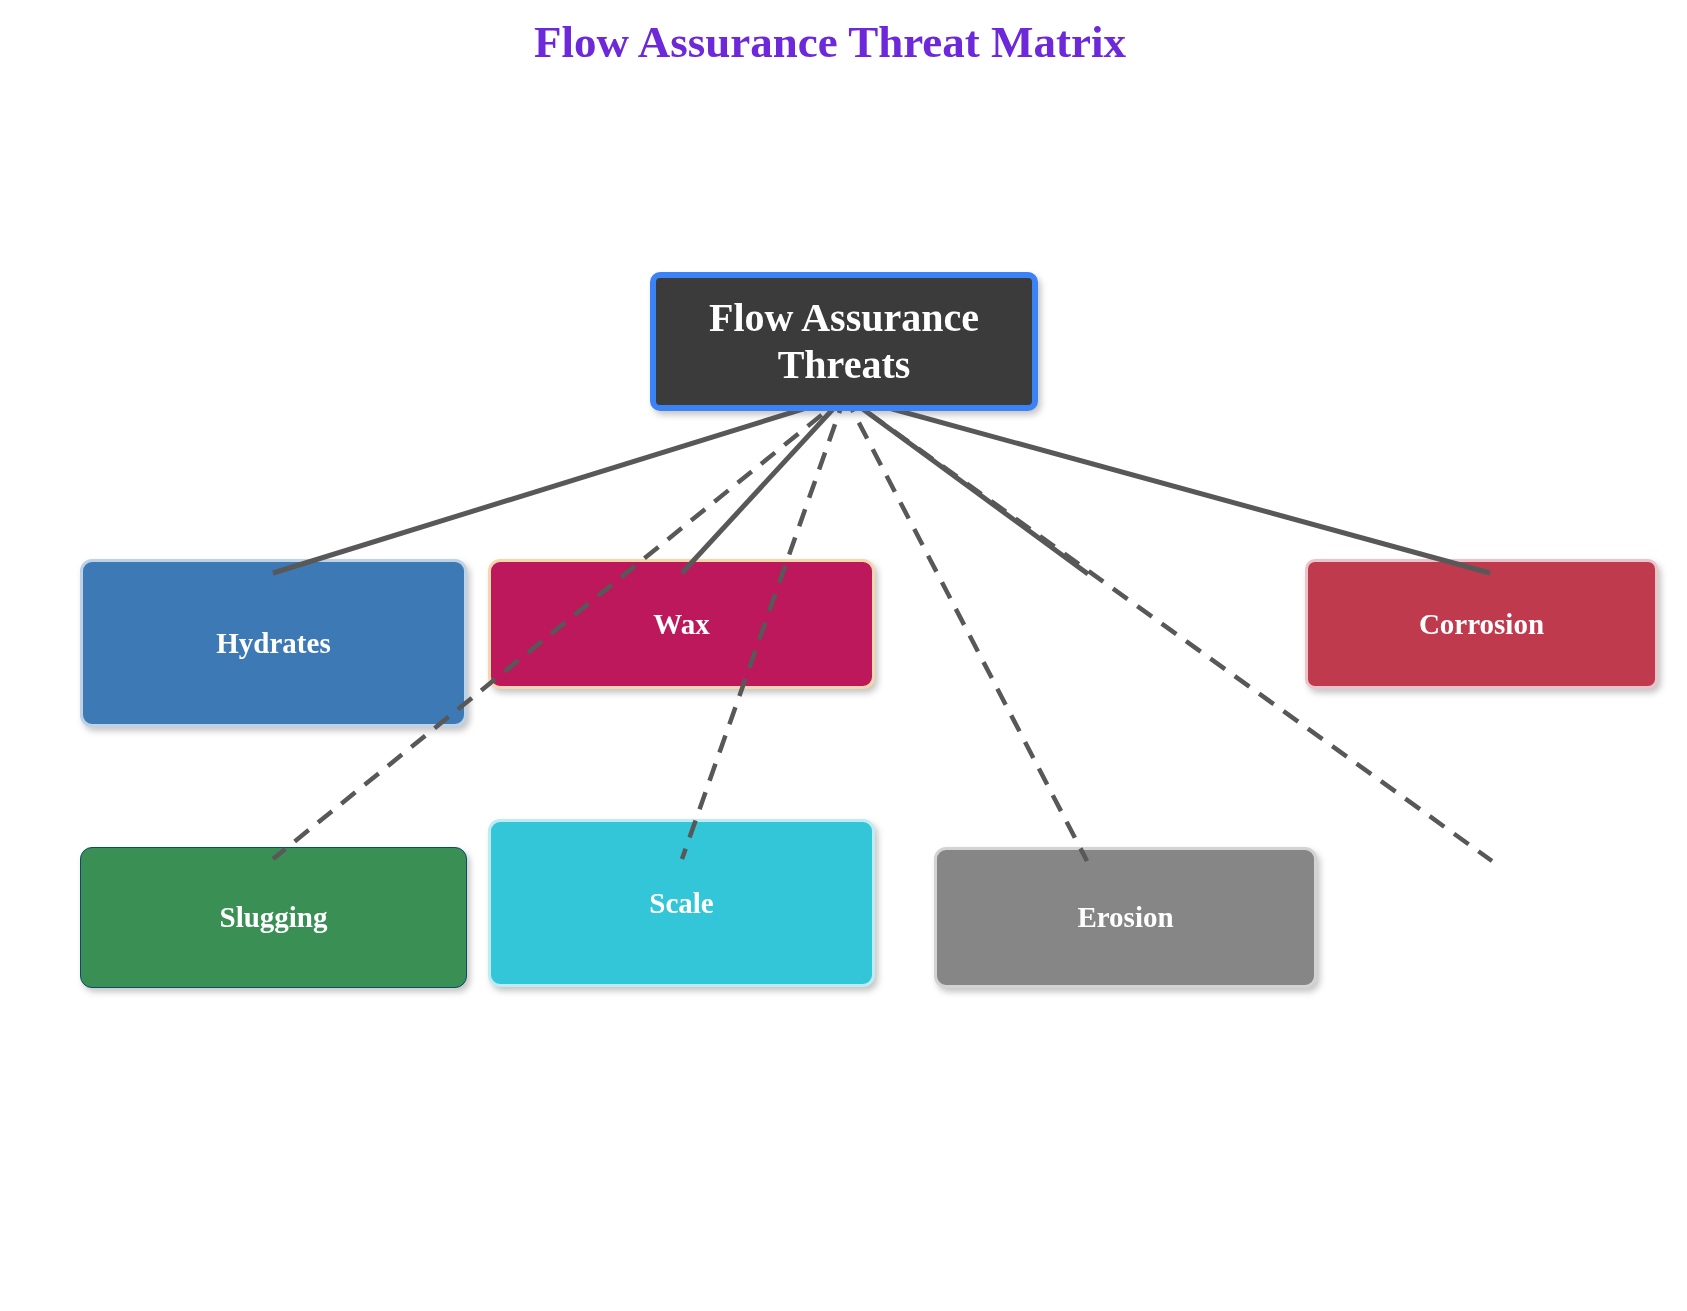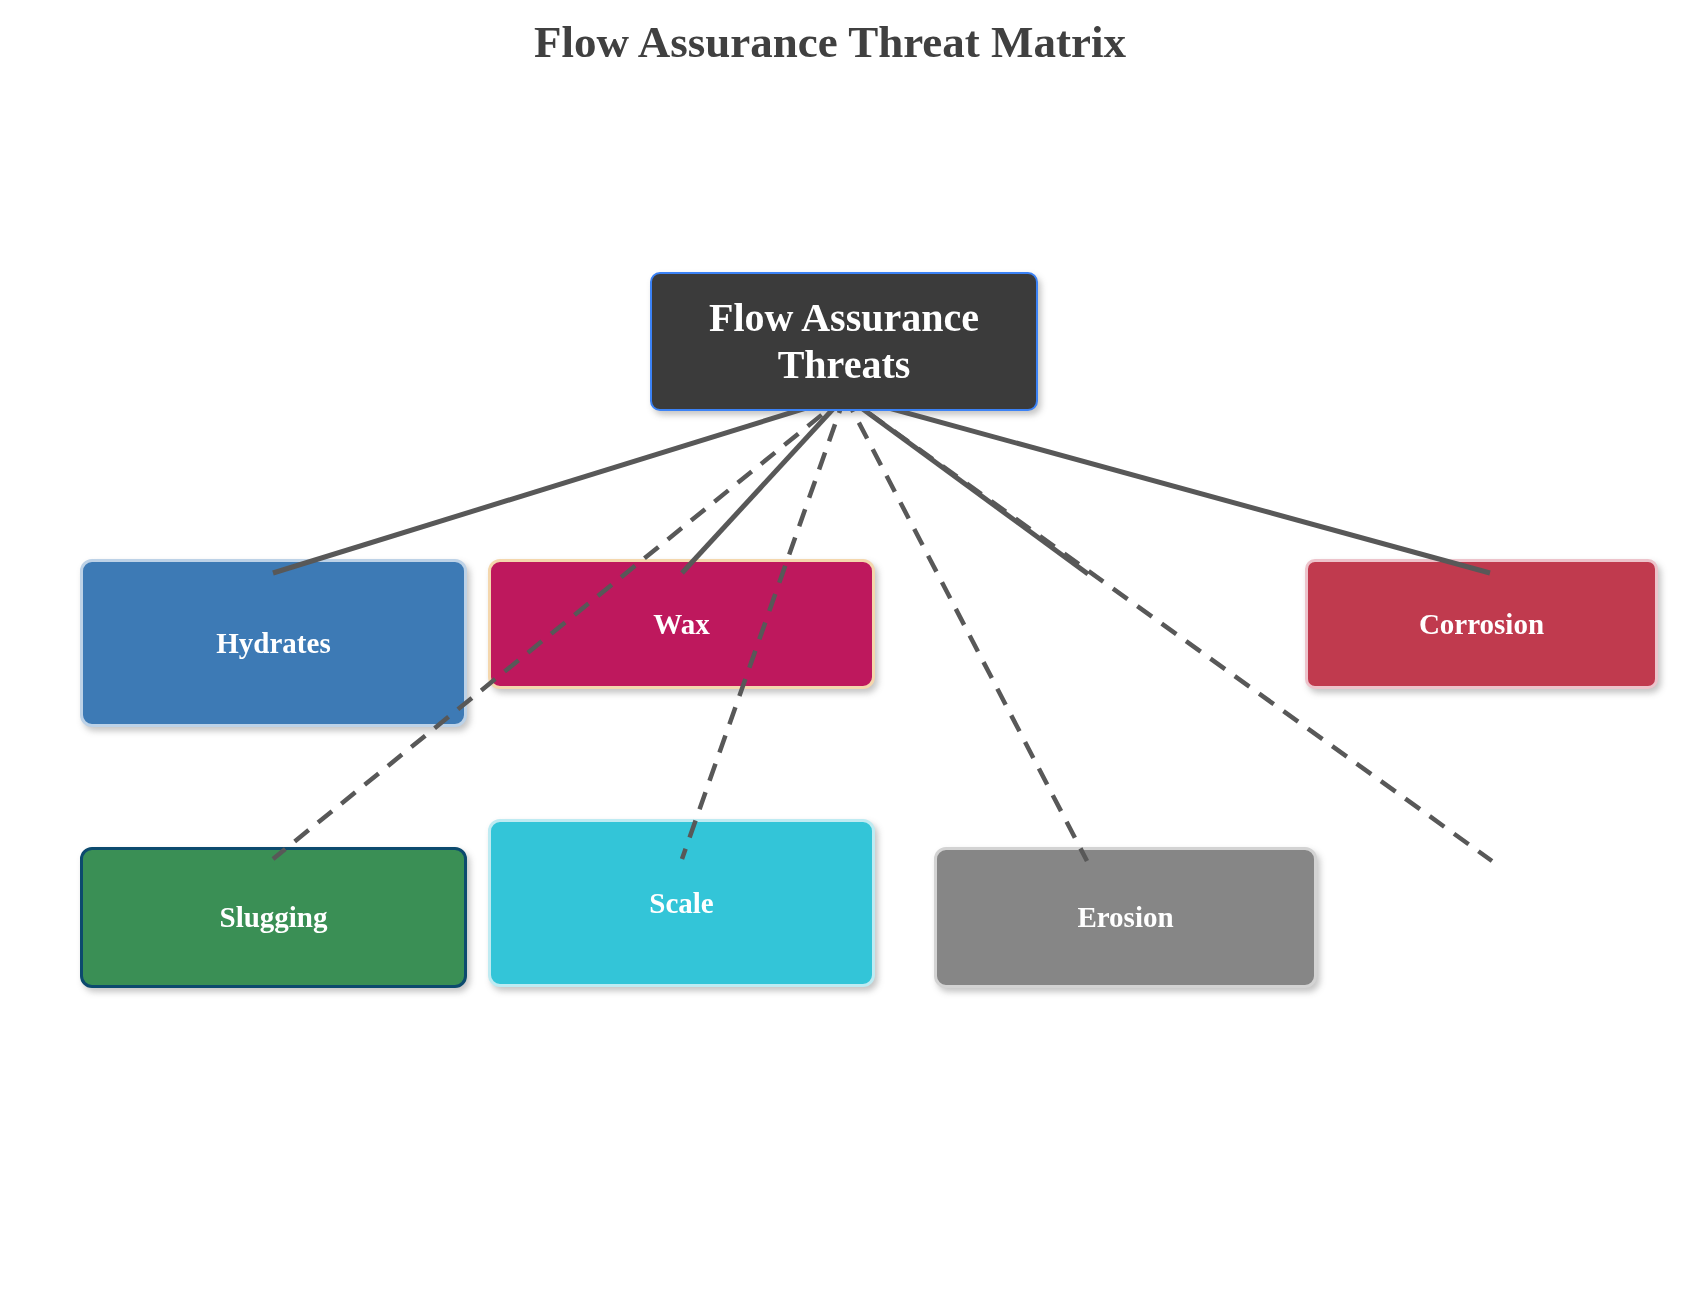--- a/index.html
+++ b/index.html
@@ -6,44 +6,44 @@
   .canvas{
     position:relative;
     width:1687px;height:1311px;
     background:#ffffff;
     overflow:hidden;
     font-family:"Liberation Serif","DejaVu Serif",serif;
   }
   .title{
     position:absolute;top:16px;left:0;width:1660px;
     text-align:center;
-    font-size:45px;font-weight:bold;color:#404040;
+    font-size:45px;font-weight:bold;color:#6d28d9;
     letter-spacing:0px;
   }
   .node{
     position:absolute;
     box-sizing:border-box;
     border-radius:12px;
     display:flex;align-items:center;justify-content:center;
     color:#ffffff;font-weight:bold;font-size:29px;
     text-align:center;
     box-shadow:3px 4px 6px rgba(90,90,90,0.35);
   }
   .root{
     left:650px;top:272px;width:388px;height:139px;
-    border:2px solid #3b82f6;
+    border:6px solid #3b82f6;
     font-size:40px;line-height:1.17;
     padding:16px 18px;
     border-radius:10px;
   }
   .hydrates   {left:80px;  top:559px;width:387px;height:168px;border:3px solid #bdd2e7;}
   .wax        {left:488px; top:559px;width:387px;height:130px;border:3px solid #f4d7ad;}
   .asphaltenes{left:897px; top:559px;width:383px;height:130px;border:3px solid #d9c9ec;}
   .corrosion  {left:1305px;top:559px;width:353px;height:130px;border:3px solid #edc3cb;}
-  .slugging   {left:80px;  top:847px;width:387px;height:141px;border:3px solid #0c4a6e;}
+  .slugging   {left:80px;  top:847px;width:387px;height:141px;border:1px solid #0c4a6e;}
   .scale      {left:488px; top:819px;width:387px;height:168px;border:3px solid #bfebf2;}
   .erosion    {left:897px; top:847px;width:383px;height:141px;border:3px solid #d3d3d3;margin-left:37px;}
   .emulsions  {left:1305px;top:847px;width:353px;height:141px;border:3px solid #f4d7ad;}
   .edge-layer{
     position:absolute;left:0;top:0;width:1687px;height:1311px;
     pointer-events:none;
   }
 </style>
 </head>
 <body>

